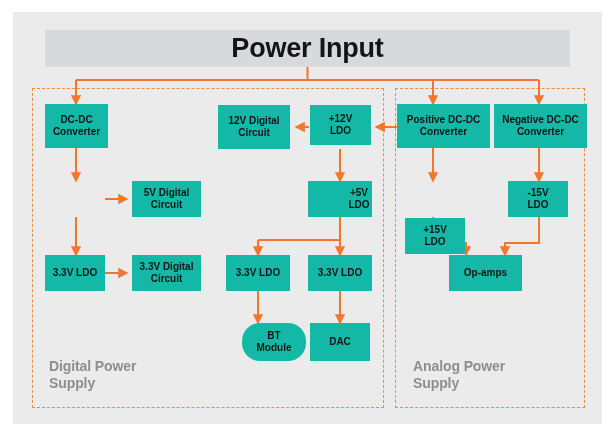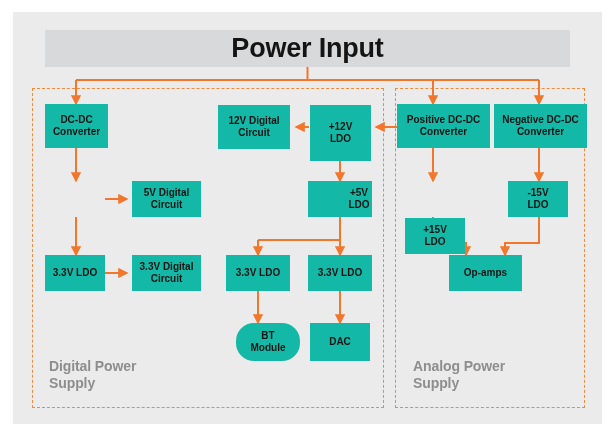--- a/index.html
+++ b/index.html
@@ -150,26 +150,26 @@
   <div class="blk" style="left:45px; top:104px; width:63px; height:44px;">DC-DC
 Converter</div>
   <div class="blk" style="left:132px; top:181px; width:69px; height:36px;">5V Digital
 Circuit</div>
   <div class="blk" style="left:45px; top:255px; width:60px; height:36px;">3.3V LDO</div>
   <div class="blk" style="left:132px; top:255px; width:69px; height:36px;">3.3V Digital
 Circuit</div>
 
   <div class="blk" style="left:218px; top:105px; width:72px; height:44px;">12V Digital
 Circuit</div>
-  <div class="blk" style="left:310px; top:105px; width:61px; height:56px;">+12V
+  <div class="blk" style="left:310px; top:105px; width:61px; height:40px;">+12V
 LDO</div>
   <div class="blk" style="left:308px; top:181px; width:64px; height:36px;padding-left:40px;">+5V LDO</div>
   <div class="blk" style="left:226px; top:255px; width:64px; height:36px;">3.3V LDO</div>
   <div class="blk" style="left:308px; top:255px; width:64px; height:36px;">3.3V LDO</div>
-  <div class="blk" style="left:236px; top:323px; width:64px; height:38px;border-radius:18px;">BT
+  <div class="blk" style="left:242px; top:323px; width:64px; height:38px;border-radius:18px;">BT
 Module</div>
   <div class="blk" style="left:310px; top:323px; width:60px; height:38px;">DAC</div>
 
   <div class="blk" style="left:397px; top:104px; width:93px; height:44px;">Positive DC-DC
 Converter</div>
   <div class="blk" style="left:494px; top:104px; width:93px; height:44px;">Negative DC-DC
 Converter</div>
   <div class="blk" style="left:405px; top:181px; width:60px; height:36px;margin-top:37px;">+15V
 LDO</div>
   <div class="blk" style="left:508px; top:181px; width:60px; height:36px;">-15V

